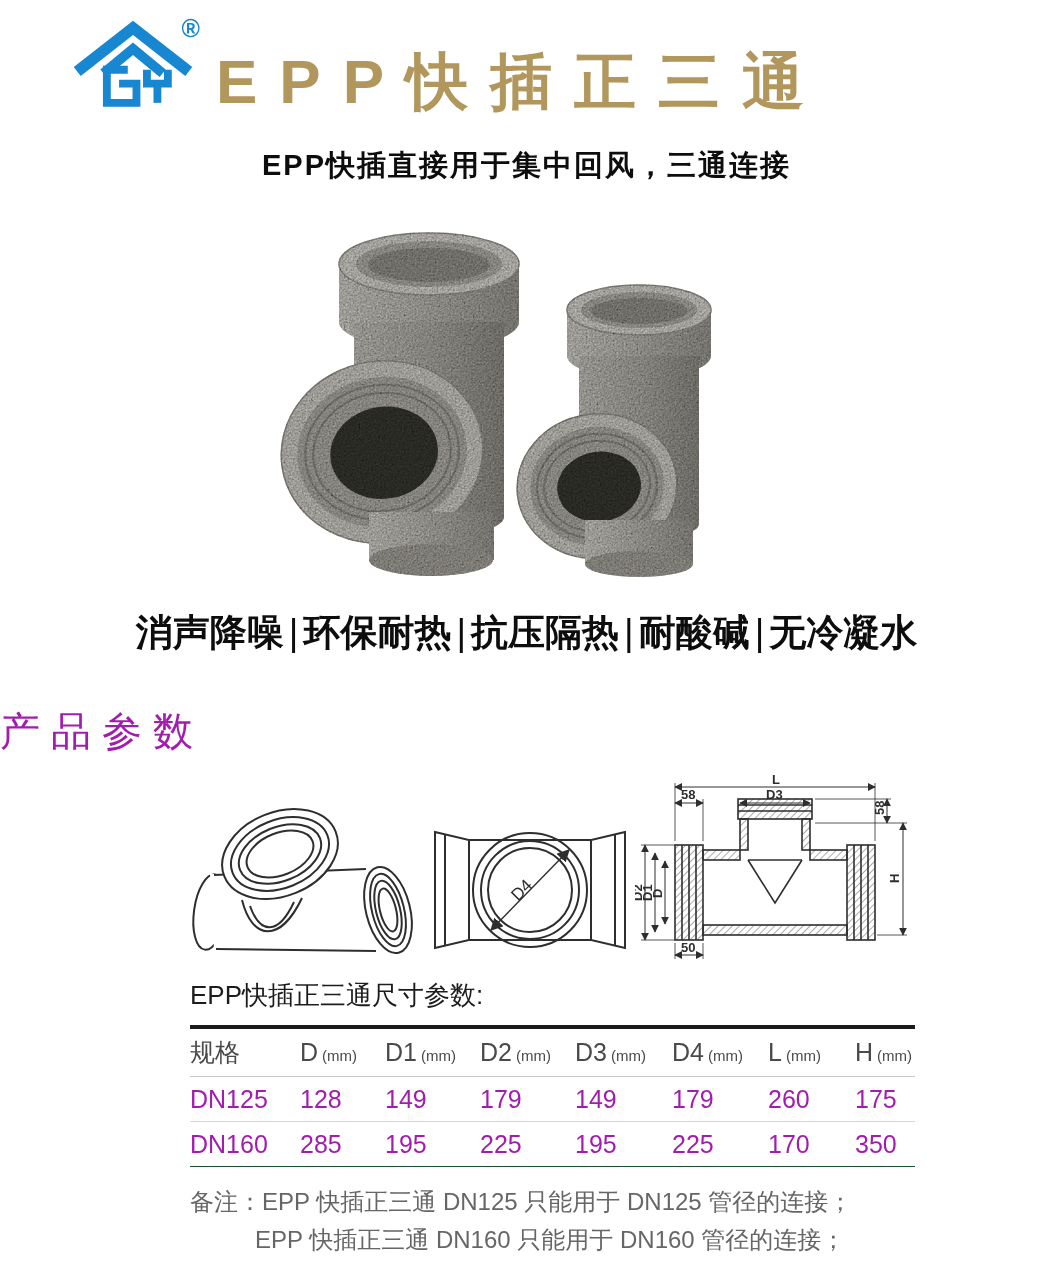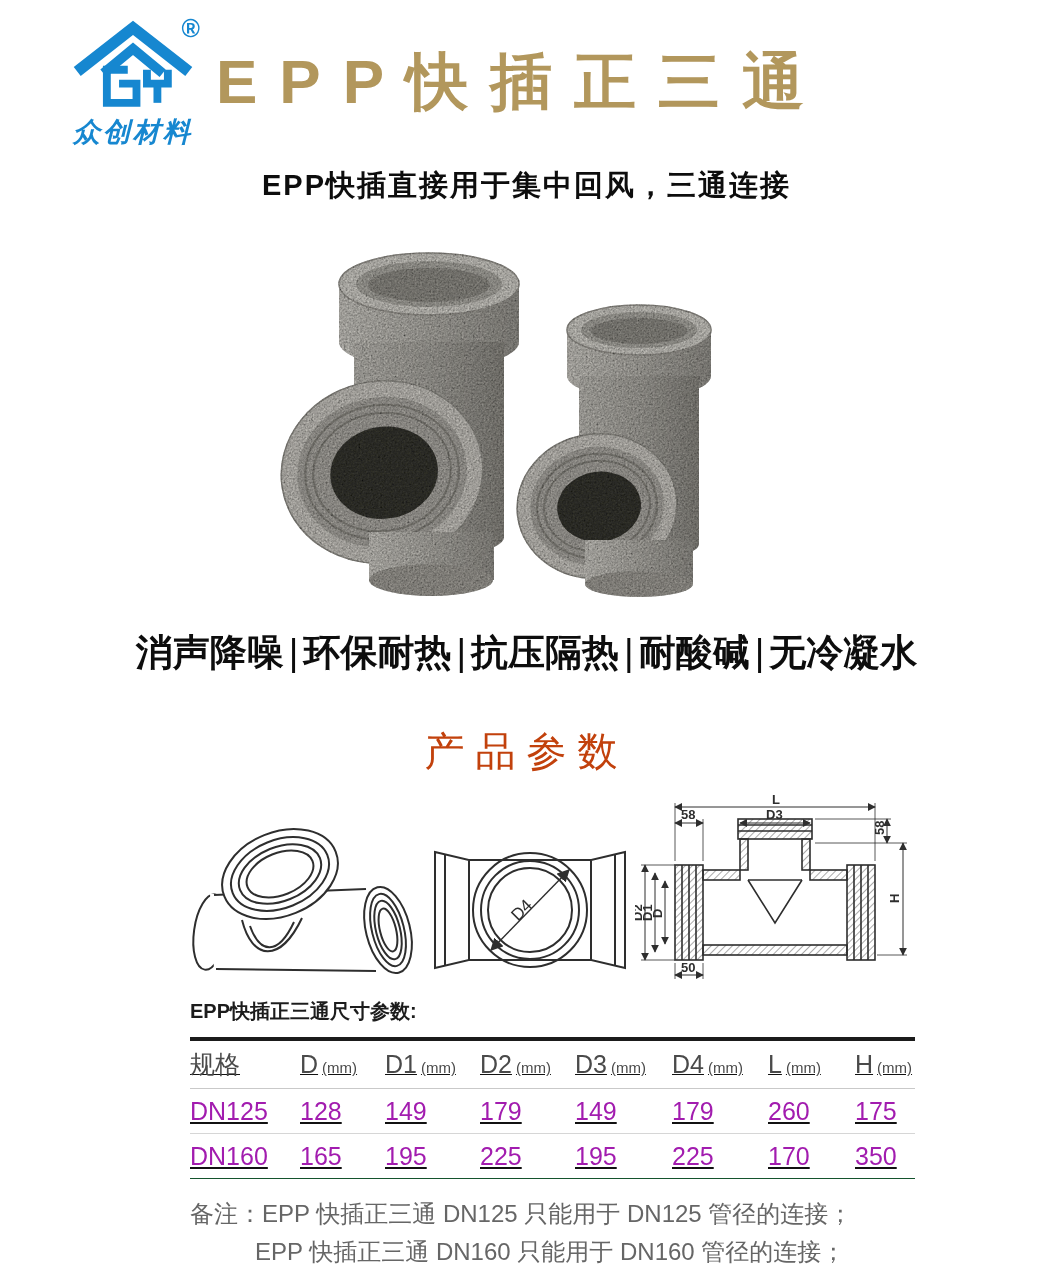--- a/index.html
+++ b/index.html
@@ -8,34 +8,34 @@
     width:1053px; height:1267px; overflow:hidden; position:relative;
     font-family:"Liberation Sans","DejaVu Sans",sans-serif; color:#111;
   }
   
   .header { display:flex; align-items:flex-start; padding:14px 0 0 58px; }
   .logo { width:150px; position:relative; text-align:center; flex:none; }
   .logo .reg { position:absolute; top:0px; right:8px; color:#1687d0; font-size:25px; font-weight:700; }
   .logo-text { color:#1687d0; font-size:27px; font-weight:700; font-style:italic; letter-spacing:3px; margin-top:2px; white-space:nowrap; }
   .title { font-size:62px; font-weight:600; letter-spacing:22px; margin:26px 0 0 8px; white-space:nowrap; }
   
-  .tagline { text-align:center; font-size:29px; font-weight:700; letter-spacing:2px; margin-top:16px; color:#0d0d0d; }
+  .tagline { text-align:center; font-size:29px; font-weight:700; letter-spacing:2px; margin-top:22px; color:#0d0d0d; }
   
   .photo { display:block; margin:38px auto 0; }
   
   .features { text-align:center; font-size:37px; font-weight:700; margin-top:28px; color:#0d0d0d; }
   .features .sep { padding:0 5px; font-weight:400; }
   
-  .section-title { text-align:center; font-size:40px; font-weight:400; letter-spacing:11px; margin-top:46px; color:#c2410c; }
+  .section-title { text-align:left; font-size:40px; font-weight:400; letter-spacing:11px; margin-top:46px; color:#a21caf; }
   
   .drawings { display:flex; align-items:flex-end; margin:16px 0 0 180px; width:740px; justify-content:space-between; }
   
   .specs { margin-left:190px; width:725px; }
-  .specs-title { font-size:20px; font-weight:700; color:#1c1c1c; margin-top:8px; }
-  .spec-table { margin-top:12px; border-top:4px solid #1b1b1b;text-decoration:underline; }
+  .specs-title { font-size:26px; font-weight:400; color:#1c1c1c; margin-top:8px; }
+  .spec-table { margin-top:12px; border-top:4px solid #1b1b1b; }
   .trow { display:grid; grid-template-columns:110px 85px 95px 95px 97px 96px 87px 60px; align-items:center; }
   .trow.head { height:48px; border-bottom:1px solid #c9c9c9; color:#4a4a4a; }
   .trow.head .hl { font-size:25px; }
   .trow.head .hu { font-size:15px; margin-left:4px; }
   .trow.data { height:45px; border-bottom:1px solid #d6d6d6; color:#a21caf; font-size:25px; }
   .trow.data:last-child { border-bottom:1px solid #14532d; }
   
   .notes { margin:16px 0 0 190px; color:#666; font-size:24px; line-height:38px; }
   .notes .line2 { padding-left:65px; }
   svg text { font-family:"Liberation Sans","DejaVu Sans",sans-serif; }
@@ -48,21 +48,20 @@
     <span class="reg">®</span>
     <svg width="122" height="94" viewBox="0 0 140 104">
       <g stroke="#1687d0" fill="none">
         <polyline points="6,64 70,14 134,64" stroke-width="13"></polyline>
         <polyline points="36,66 70,38 104,66" stroke-width="11"></polyline>
         <path d="M64,62 H40 V100 H74 V78 H54" stroke-width="9"></path>
         <path d="M86,62 V78 H110 V62" stroke-width="9"></path>
         <path d="M98,78 V100" stroke-width="9"></path>
       </g>
     </svg>
-    <div class="logo-text">众创材料</div>
   </div>
   <div class="title" style="color:#b2975c;">EPP快插正三通</div>
 </div>
 
 <div class="tagline">EPP快插直接用于集中回风，三通连接</div>
 
 <svg class="photo" width="500" height="356" viewBox="0 0 500 356">
   <defs>
     <linearGradient id="gBody" x1="0" y1="0" x2="1" y2="0">
       <stop offset="0" stop-color="#c3c1bb"></stop>
@@ -264,21 +263,21 @@
       <div>128</div>
       <div>149</div>
       <div>179</div>
       <div>149</div>
       <div>179</div>
       <div>260</div>
       <div>175</div>
     </div>
     <div class="trow data">
       <div>DN160</div>
-      <div>165</div>
+      <div>285</div>
       <div>195</div>
       <div>225</div>
       <div>195</div>
       <div>225</div>
       <div>170</div>
       <div>350</div>
     </div>
   </div>
 </div>
 

